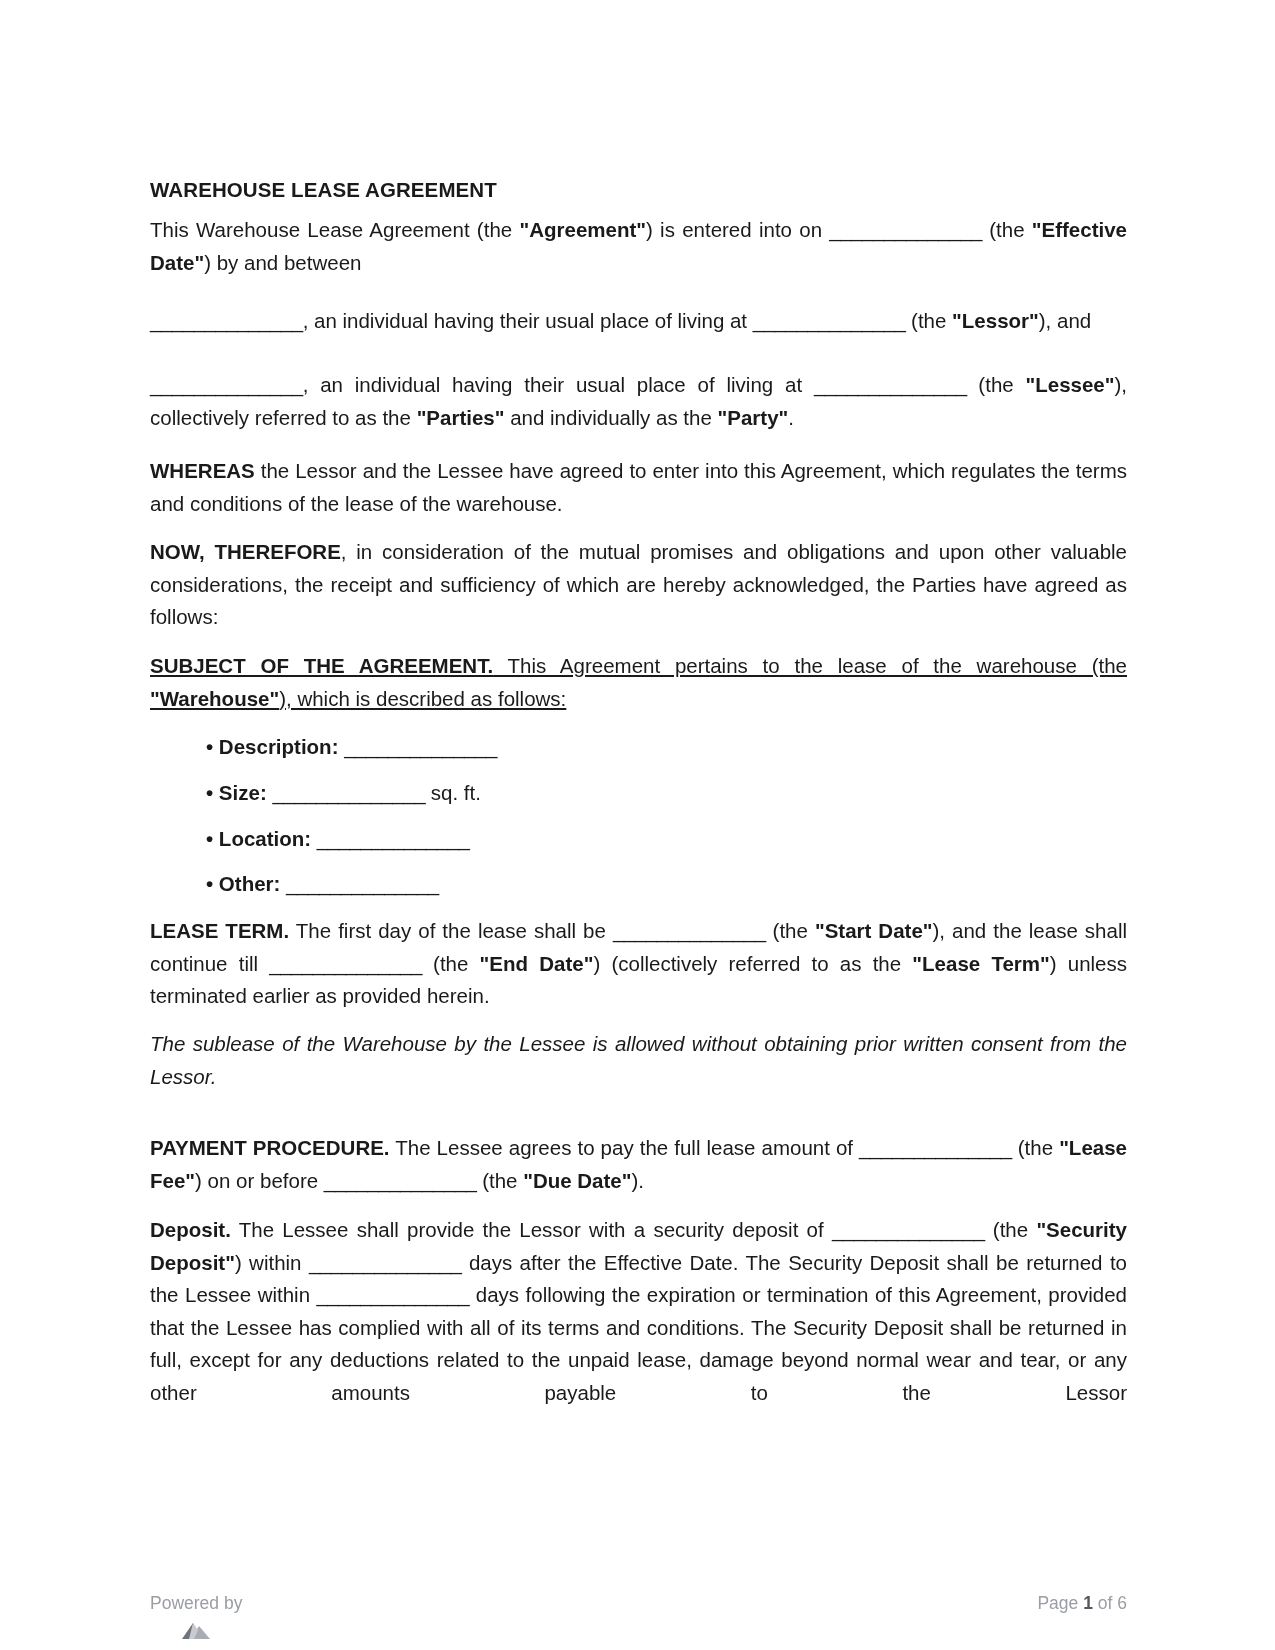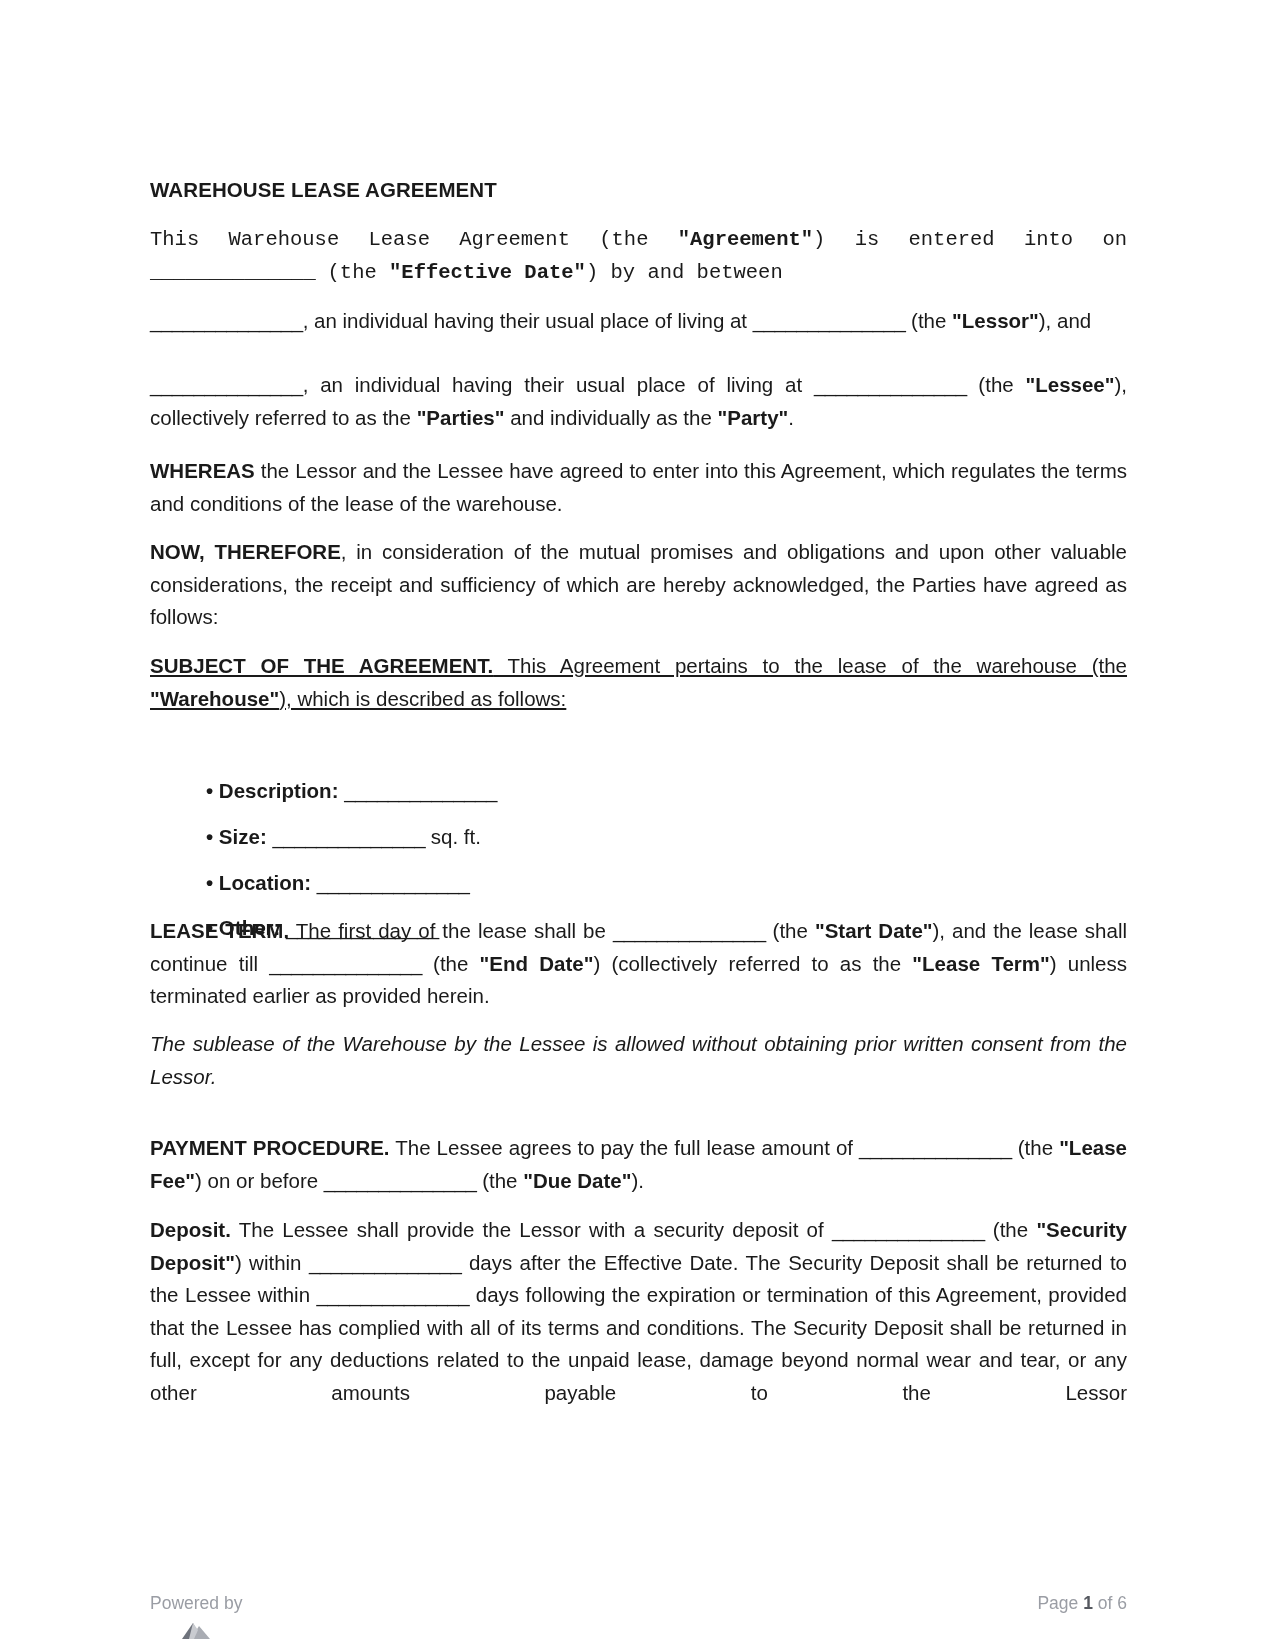--- a/index.html
+++ b/index.html
@@ -6,35 +6,35 @@
   body { width: 1275px; height: 1650px; position: relative; overflow: hidden;
          font-family: "Liberation Sans", sans-serif; color: #1a1a1a; }
   .page { position: absolute; left: 150px; top: 0; width: 977px; }
   .title { position: absolute; top: 178px; left: 0; width: 977px; 
            font-weight: bold; font-size: 20.5px; letter-spacing: 0.1px; }
   .p { position: absolute; left: 0; width: 977px; font-size: 20.5px; line-height: 32.5px;
        text-align: justify; text-align-last: left; }
   .p.j-last { text-align-last: justify; }
   b { font-weight: bold; }
   .blank { letter-spacing: -0.5px; }
-  .bullet { position: absolute; left: 56px; font-size: 20.5px; line-height: 30px; margin-top: 44px; }
+  .bullet { position: absolute; left: 56px; font-size: 20.5px; line-height: 30px; }
   .footer-left { position: absolute; left: 150px; top: 1593px; font-size: 17.5px; color: #9a9da4;
                  display: flex; align-items: center; gap: 6px; flex-direction: column; }
   .footer-left .brand { font-weight: bold; color: #6f737c; font-size: 18px; letter-spacing: 0.2px; margin-top: 28px; }
   .footer-right { position: absolute; right: 148px; top: 1593px; font-size: 17.5px; color: #9a9da4; }
   .footer-right b { color: #55585f; }
 </style>
 </head>
 <body>
 
 <div class="page">
 
   <div class="title">WAREHOUSE LEASE AGREEMENT</div>
 
-  <div class="p" style="top:224px;font-family:Liberation Mono, monospace;"><span>This Warehouse Lease Agreement (the </span><b>"Agreement"</b><span>) is entered into on </span><span class="blank">______________</span><span> (the </span><b>"Effective Date"</b><span>) by and between</span></div>
+  <div class="p" style="top:214px;"><span>This Warehouse Lease Agreement (the </span><b>"Agreement"</b><span>) is entered into on </span><span class="blank">______________</span><span> (the </span><b>"Effective Date"</b><span>) by and between</span></div>
 
   <div class="p" style="top:305px;"><span class="blank">______________</span><span>, an individual having their usual place of living at </span><span class="blank">______________</span><span> (the </span><b>"Lessor"</b><span>), and</span></div>
 
   <div class="p" style="top:369px;"><span class="blank">______________</span><span>, an individual having their usual place of living at </span><span class="blank">______________</span><span> (the </span><b>"Lessee"</b><span>), collectively referred to as the </span><b>"Parties"</b><span> and individually as the </span><b>"Party"</b><span>.</span></div>
 
   <div class="p" style="top:455px;"><b>WHEREAS</b><span> the Lessor and the Lessee have agreed to enter into this Agreement, which regulates the terms and conditions of the lease of the warehouse.</span></div>
 
   <div class="p" style="top:536px;"><b>NOW, THEREFORE</b><span>, in consideration of the mutual promises and obligations and upon other valuable considerations, the receipt and sufficiency of which are hereby acknowledged, the Parties have agreed as follows:</span></div>
 
   <div class="p" style="top:650px;text-decoration:underline;"><b>SUBJECT OF THE AGREEMENT.</b><span> This Agreement pertains to the lease of the warehouse (the </span><b>"Warehouse"</b><span>), which is described as follows:</span></div>

